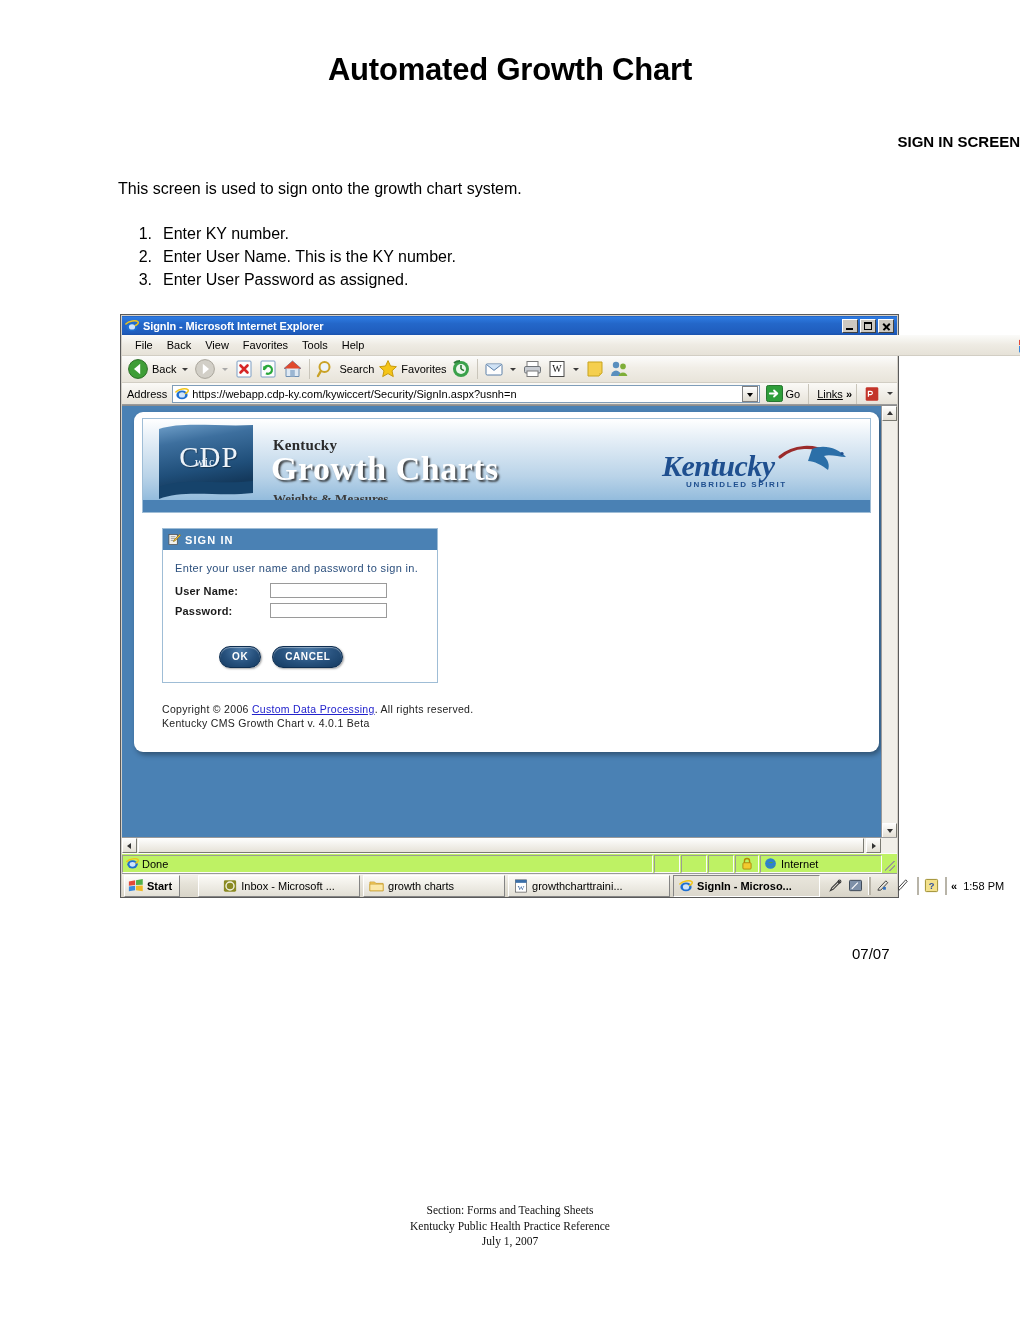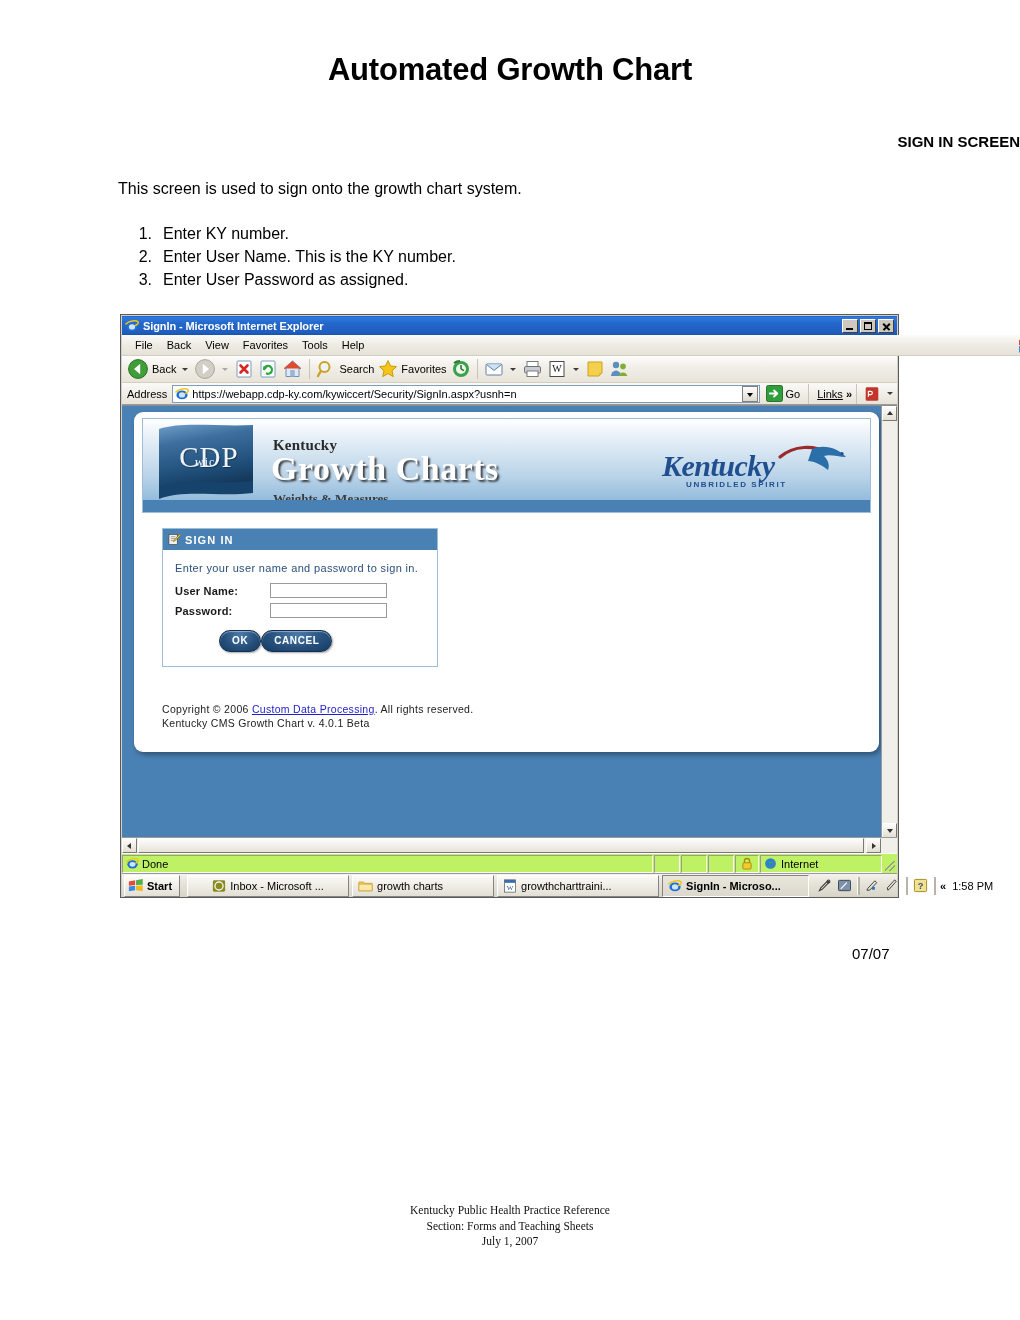--- a/index.html
+++ b/index.html
@@ -417,22 +417,22 @@
     height: 15px;
     background: #fff;
     border: 1px solid #9a9a9a;
     box-sizing: border-box;
     font-size: 11px;
     padding: 0 2px;
     font-family: "Liberation Sans", sans-serif;
   }
   .btn-row {
     display: flex;
-    gap: 0;
-    margin-top: 12px;
+    gap: 11px;
+    margin-top: 28px;
     padding-left: 44px;
   }
   .pill-btn {
     background: radial-gradient(ellipse at 50% 20%, #4b7aa8 0%, #27517d 55%, #143a60 100%);
     color: #fff;
     font-size: 10px;
     font-weight: bold;
     letter-spacing: 0.6px;
     border: 1px solid #0f2f52;
     border-radius: 11px;
@@ -574,21 +574,21 @@
   }
   .start-btn {
     display: flex; align-items: center;
     height: 20px;
     padding: 0 7px 0 3px;
     background: linear-gradient(to bottom,#fcfcfa,#e3e0d6);
     border-top: 1px solid #fff;
     border-left: 1px solid #fff;
     border-right: 1px solid #838383;
     border-bottom: 1px solid #838383;
-    margin-right: 3px;
+    margin-right: 14px;
     flex: none;
   }
   .start-txt { font-size: 11px; font-weight: bold; margin-left: 3px; }
   .tb-divider { width: 4px; height: 20px; flex: none; }
   .task-btn {
     display: flex; align-items: center;
     height: 20px;
     padding: 0 5px;
     background: linear-gradient(to bottom,#fbfaf6,#e2dfd5);
     border-top: 1px solid #fff;
@@ -1001,16 +1001,16 @@
       <span class="tray-sep"></span>
       <span class="tray-clock">
         <span class="tray-chev">«</span>
         <span>1:58 PM</span>
       </span>
     </span>
   </div>
 </div>
 
 <div class="doc-footer">
+  <div>Section: Forms and Teaching Sheets</div>
   <div>Kentucky Public Health Practice Reference</div>
-  <div>Section: Forms and Teaching Sheets</div>
   <div>July 1, 2007</div>
 </div>
 
 </body></html>

